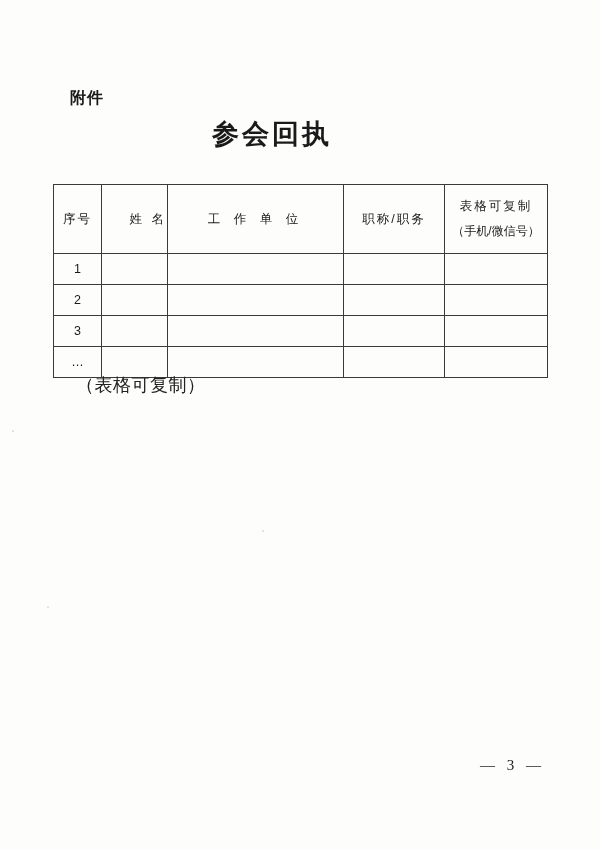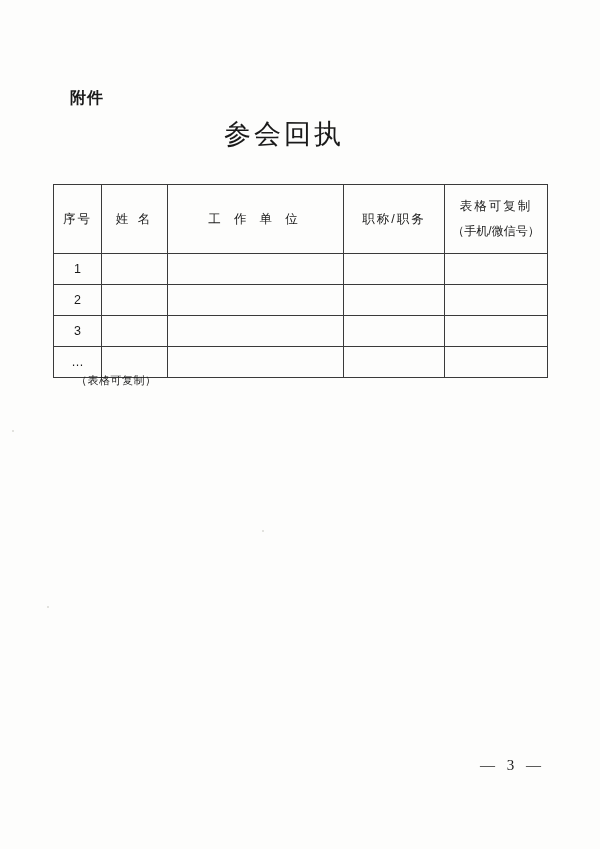--- a/index.html
+++ b/index.html
@@ -33,24 +33,23 @@
     letter-spacing: 1px;
     font-family: "Liberation Sans", "DejaVu Sans", sans-serif;
   }
   .doc-title {
     position: absolute;
     left: 0;
     top: 116px;
     width: 544px;
     text-align: center;
     font-size: 27px;
-    font-weight: normal;
+    font-weight: bold;
     letter-spacing: 3px;
     font-family: "Liberation Serif", "DejaVu Serif", serif;
-    margin-left: 12px;
   }
   .receipt-table {
     position: absolute;
     left: 53px;
     top: 184px;
     width: 494px;
     border-collapse: collapse;
     table-layout: fixed;
   }
   .receipt-table td, .receipt-table th {
@@ -78,30 +77,30 @@
   .hdr-line1 {
     display: block;
     letter-spacing: 2px;
   }
   .hdr-line2 {
     display: block;
     letter-spacing: 0px;
     margin-top: 8px;
     font-size: 12px;
   }
-  .spaced-2 { letter-spacing: 3px; }
-  .spaced-wide { letter-spacing: 5px; font-family: Liberation Serif, serif; }
+  .spaced-2 { letter-spacing: 3px; text-align: right; }
+  .spaced-wide { letter-spacing: 5px; }
   .row-index {
     font-size: 12.5px;
   }
   .table-note {
     position: absolute;
     left: 76px;
     top: 373px;
-    font-size: 11px;
+    font-size: 18px;
     letter-spacing: 0.5px;
     font-family: "Liberation Sans", "DejaVu Sans", sans-serif;
     color: #222;
   }
   .page-number {
     position: absolute;
     left: 0;
     top: 757px;
     width: 600px;
     text-align: center;

